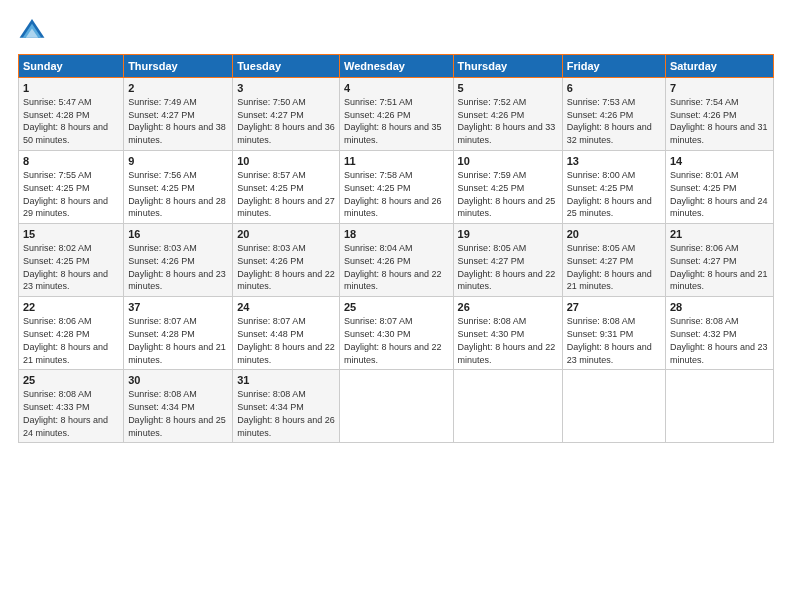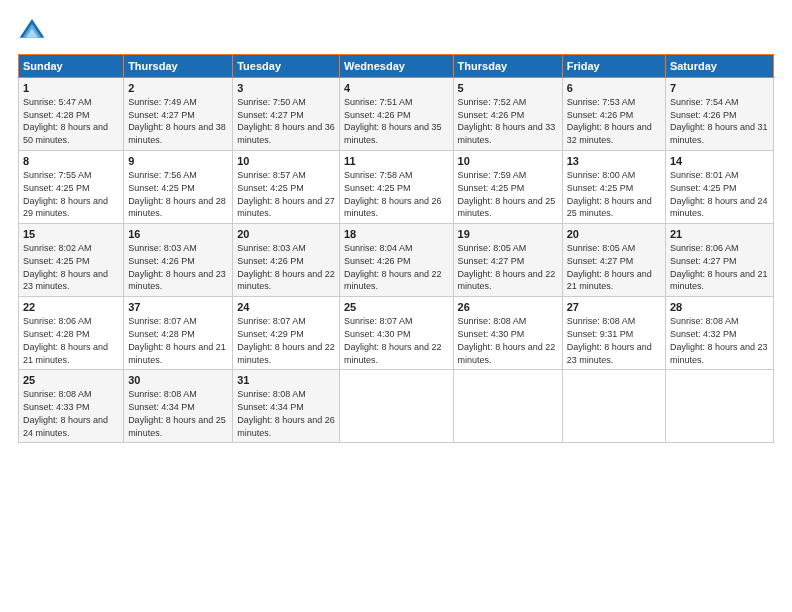--- a/index.html
+++ b/index.html
@@ -151,21 +151,21 @@
           <td><span class="day-num">16</span><span class="cell-text">Sunrise: 8:03 AM</span><br><span class="cell-text">Sunset: 4:26 PM</span><br><span class="cell-text">Daylight: 8 hours and 23 minutes.</span></td>
           <td><span class="day-num">20</span><span class="cell-text">Sunrise: 8:03 AM</span><br><span class="cell-text">Sunset: 4:26 PM</span><br><span class="cell-text">Daylight: 8 hours and 22 minutes.</span></td>
           <td><span class="day-num">18</span><span class="cell-text">Sunrise: 8:04 AM</span><br><span class="cell-text">Sunset: 4:26 PM</span><br><span class="cell-text">Daylight: 8 hours and 22 minutes.</span></td>
           <td><span class="day-num">19</span><span class="cell-text">Sunrise: 8:05 AM</span><br><span class="cell-text">Sunset: 4:27 PM</span><br><span class="cell-text">Daylight: 8 hours and 22 minutes.</span></td>
           <td><span class="day-num">20</span><span class="cell-text">Sunrise: 8:05 AM</span><br><span class="cell-text">Sunset: 4:27 PM</span><br><span class="cell-text">Daylight: 8 hours and 21 minutes.</span></td>
           <td><span class="day-num">21</span><span class="cell-text">Sunrise: 8:06 AM</span><br><span class="cell-text">Sunset: 4:27 PM</span><br><span class="cell-text">Daylight: 8 hours and 21 minutes.</span></td>
         </tr>
         <tr>
           <td><span class="day-num">22</span><span class="cell-text">Sunrise: 8:06 AM</span><br><span class="cell-text">Sunset: 4:28 PM</span><br><span class="cell-text">Daylight: 8 hours and 21 minutes.</span></td>
           <td><span class="day-num">37</span><span class="cell-text">Sunrise: 8:07 AM</span><br><span class="cell-text">Sunset: 4:28 PM</span><br><span class="cell-text">Daylight: 8 hours and 21 minutes.</span></td>
-          <td><span class="day-num">24</span><span class="cell-text">Sunrise: 8:07 AM</span><br><span class="cell-text">Sunset: 4:29 PM</span><br><span class="cell-text">Daylight: 8 hours and 22 minutes.</span></td>
+          <td><span class="day-num">24</span><span class="cell-text">Sunrise: 8:07 AM</span><br><span class="cell-text">Sunset: 4:48 PM</span><br><span class="cell-text">Daylight: 8 hours and 22 minutes.</span></td>
           <td><span class="day-num">25</span><span class="cell-text">Sunrise: 8:07 AM</span><br><span class="cell-text">Sunset: 4:30 PM</span><br><span class="cell-text">Daylight: 8 hours and 22 minutes.</span></td>
           <td><span class="day-num">26</span><span class="cell-text">Sunrise: 8:08 AM</span><br><span class="cell-text">Sunset: 4:30 PM</span><br><span class="cell-text">Daylight: 8 hours and 22 minutes.</span></td>
           <td><span class="day-num">27</span><span class="cell-text">Sunrise: 8:08 AM</span><br><span class="cell-text">Sunset: 9:31 PM</span><br><span class="cell-text">Daylight: 8 hours and 23 minutes.</span></td>
           <td><span class="day-num">28</span><span class="cell-text">Sunrise: 8:08 AM</span><br><span class="cell-text">Sunset: 4:32 PM</span><br><span class="cell-text">Daylight: 8 hours and 23 minutes.</span></td>
         </tr>
         <tr>
           <td><span class="day-num">25</span><span class="cell-text">Sunrise: 8:08 AM</span><br><span class="cell-text">Sunset: 4:33 PM</span><br><span class="cell-text">Daylight: 8 hours and 24 minutes.</span></td>
           <td><span class="day-num">30</span><span class="cell-text">Sunrise: 8:08 AM</span><br><span class="cell-text">Sunset: 4:34 PM</span><br><span class="cell-text">Daylight: 8 hours and 25 minutes.</span></td>
           <td><span class="day-num">31</span><span class="cell-text">Sunrise: 8:08 AM</span><br><span class="cell-text">Sunset: 4:34 PM</span><br><span class="cell-text">Daylight: 8 hours and 26 minutes.</span></td>
           <td class="empty"></td>

